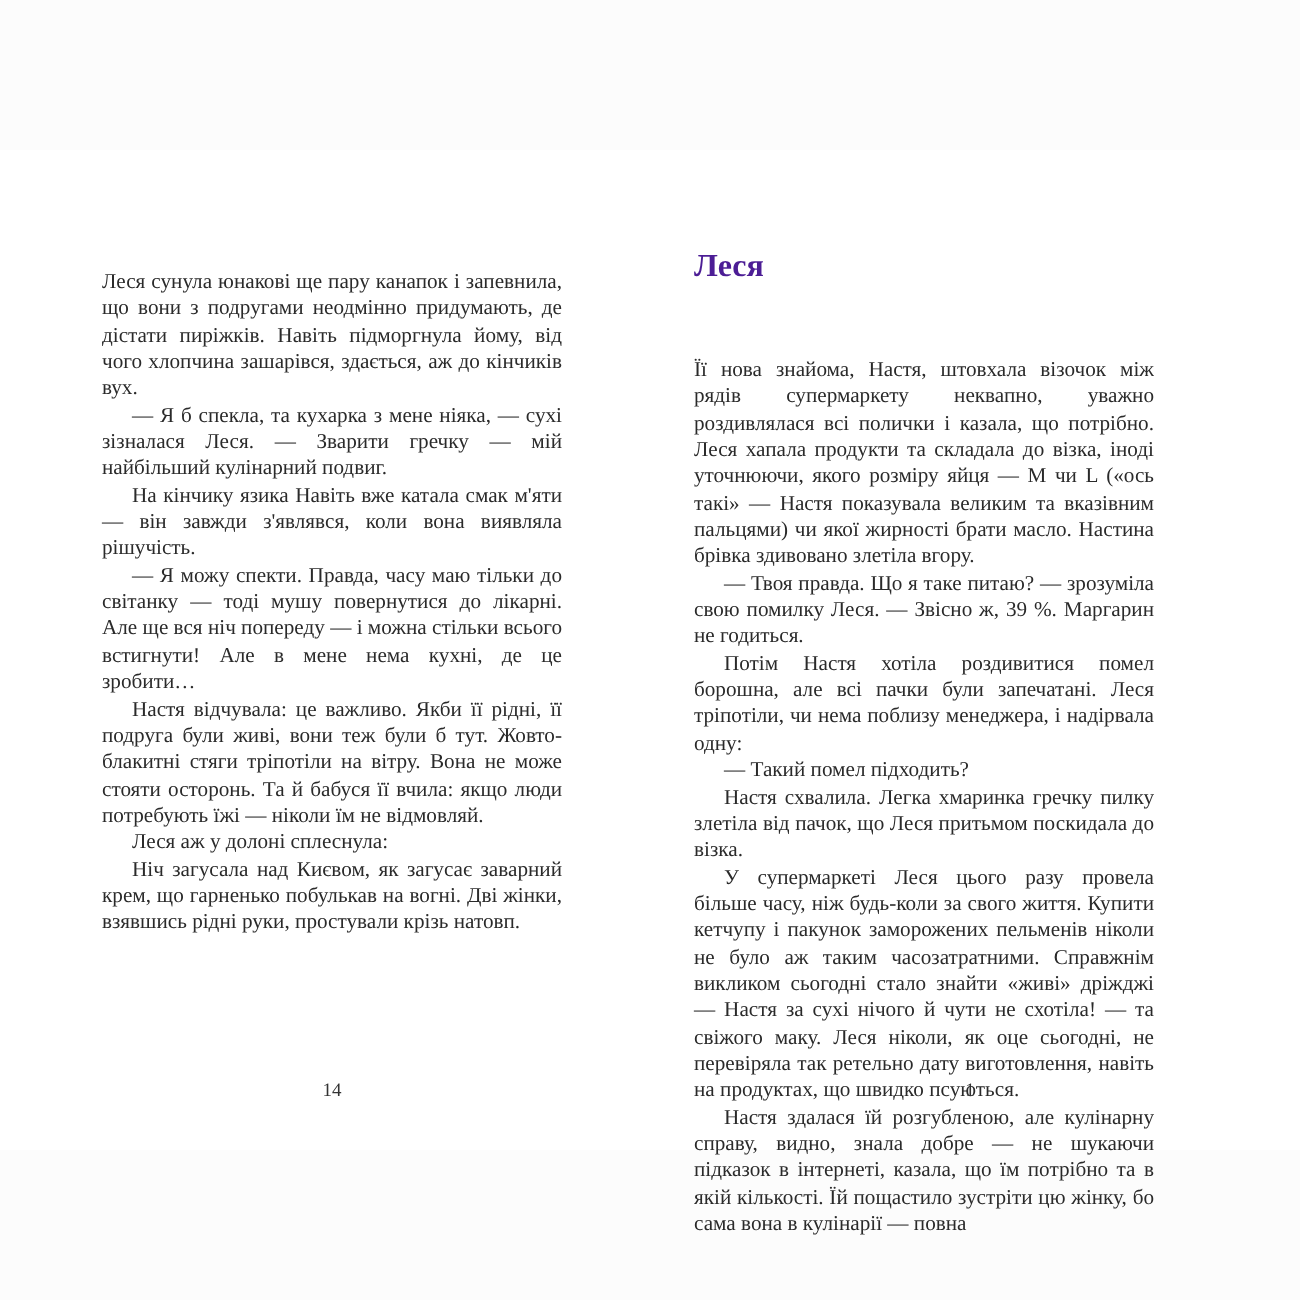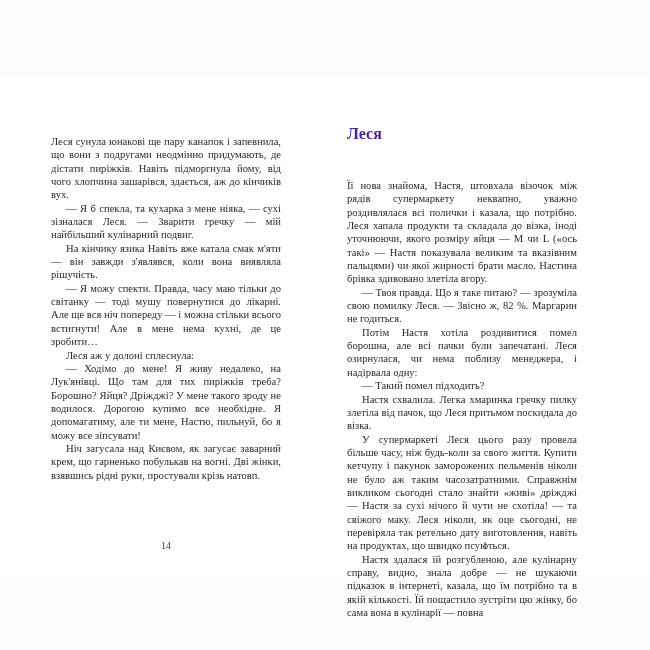--- a/index.html
+++ b/index.html
@@ -40,32 +40,32 @@
 
 <div class="band-top"></div>
 <div class="band-bottom"></div>
 
 <div class="page page-left">
   <div class="column">
     <p class="noindent">Леся сунула юнакові ще пару канапок і запевнила, що вони з подругами неодмінно придумають, де діс­тати пиріжків. Навіть підморгнула йому, від чого хлопчи­на зашарівся, здається, аж до кінчиків вух.</p>
     <p>— Я б спекла, та кухарка з мене ніяка, — сухі зі­зналася Леся. — Зварити гречку — мій найбільший ку­лінарний подвиг.</p>
     <p>На кінчику язика Навіть вже катала смак м'яти — він завжди з'являвся, коли вона виявляла рішучість.</p>
     <p>— Я можу спекти. Правда, часу маю тільки до сві­танку — тоді мушу повернутися до лікарні. Але ще вся ніч попереду — і можна стільки всього встигнути! Але в мене нема кухні, де це зробити…</p>
+    <p>Настя відчувала: це важливо. Якби її рідні, її подру­га були живі, вони теж були б тут. Жовто-блакитні стя­ги тріпотіли на вітру. Вона не може стояти осторонь. Та й бабуся її вчила: якщо люди потребують їжі — ніколи їм не відмовляй.</p>
     <p>Леся аж у долоні сплеснула:</p>
-    <p>— Ходімо до мене! Я живу недалеко, на Лук'янівці. Що там для тих пиріжків треба? Борошно? Яйця? Дріж­джі? У мене такого зроду не водилося. Дорогою купи­мо все необхідне. Я допомагатиму, але ти мене, Настю, пильнуй, бо я можу все зіпсувати!</p>
     <p>Ніч загусала над Києвом, як загусає заварний крем, що гарненько побулькав на вогні. Дві жінки, взявшись рідні руки, простували крізь натовп.</p>
   </div>
   <div class="page-number">14</div>
 </div>
 
 <div class="page page-right">
   <div class="chapter-title">Леся</div>
   <div class="column">
     <p class="noindent">Її нова знайома, Настя, штовхала візочок між рядів су­пермаркету неквапно, уважно роздивлялася всі по­лички і казала, що потрібно. Леся хапала продукти та складала до візка, іноді уточнюючи, якого розміру яй­ця — M чи L («ось такі» — Настя показувала великим та вказівним пальцями) чи якої жирності брати масло. Настина брівка здивовано злетіла вгору.</p>
-    <p>— Твоя правда. Що я таке питаю? — зрозуміла свою помилку Леся. — Звісно ж, 82 %. Маргарин не годиться.</p>
-    <p>Потім Настя хотіла роздивитися помел борошна, але всі пачки були запечатані. Леся озирнулася, чи не­ма поблизу менеджера, і надірвала одну:</p>
+    <p>— Твоя правда. Що я таке питаю? — зрозуміла свою помилку Леся. — Звісно ж, 39 %. Маргарин не годиться.</p>
+    <p>Потім Настя хотіла роздивитися помел борошна, але всі пачки були запечатані. Леся тріпотіли, чи не­ма поблизу менеджера, і надірвала одну:</p>
     <p>— Такий помел підходить?</p>
     <p>Настя схвалила. Легка хмаринка гречку пилку зле­тіла від пачок, що Леся притьмом поскидала до візка.</p>
     <p>У супермаркеті Леся цього разу провела більше ча­су, ніж будь-коли за свого життя. Купити кетчупу і па­кунок заморожених пельменів ніколи не було аж таким часозатратними. Справжнім викликом сьогодні стало знайти «живі» дріжджі — Настя за сухі нічого й чути не схотіла! — та свіжого маку. Леся ніколи, як оце сьогодні, не перевіряла так ретельно дату виготовлення, навіть на продуктах, що швидко псуються.</p>
     <p>Настя здалася їй розгубленою, але кулінарну справу, видно, знала добре — не шукаючи підказок в інтернеті, казала, що їм потрібно та в якій кількості. Їй пощасти­ло зустріти цю жінку, бо сама вона в кулінарії — повна</p>
   </div>
   <div class="page-number">1</div>
 </div>
 
 </body></html>

